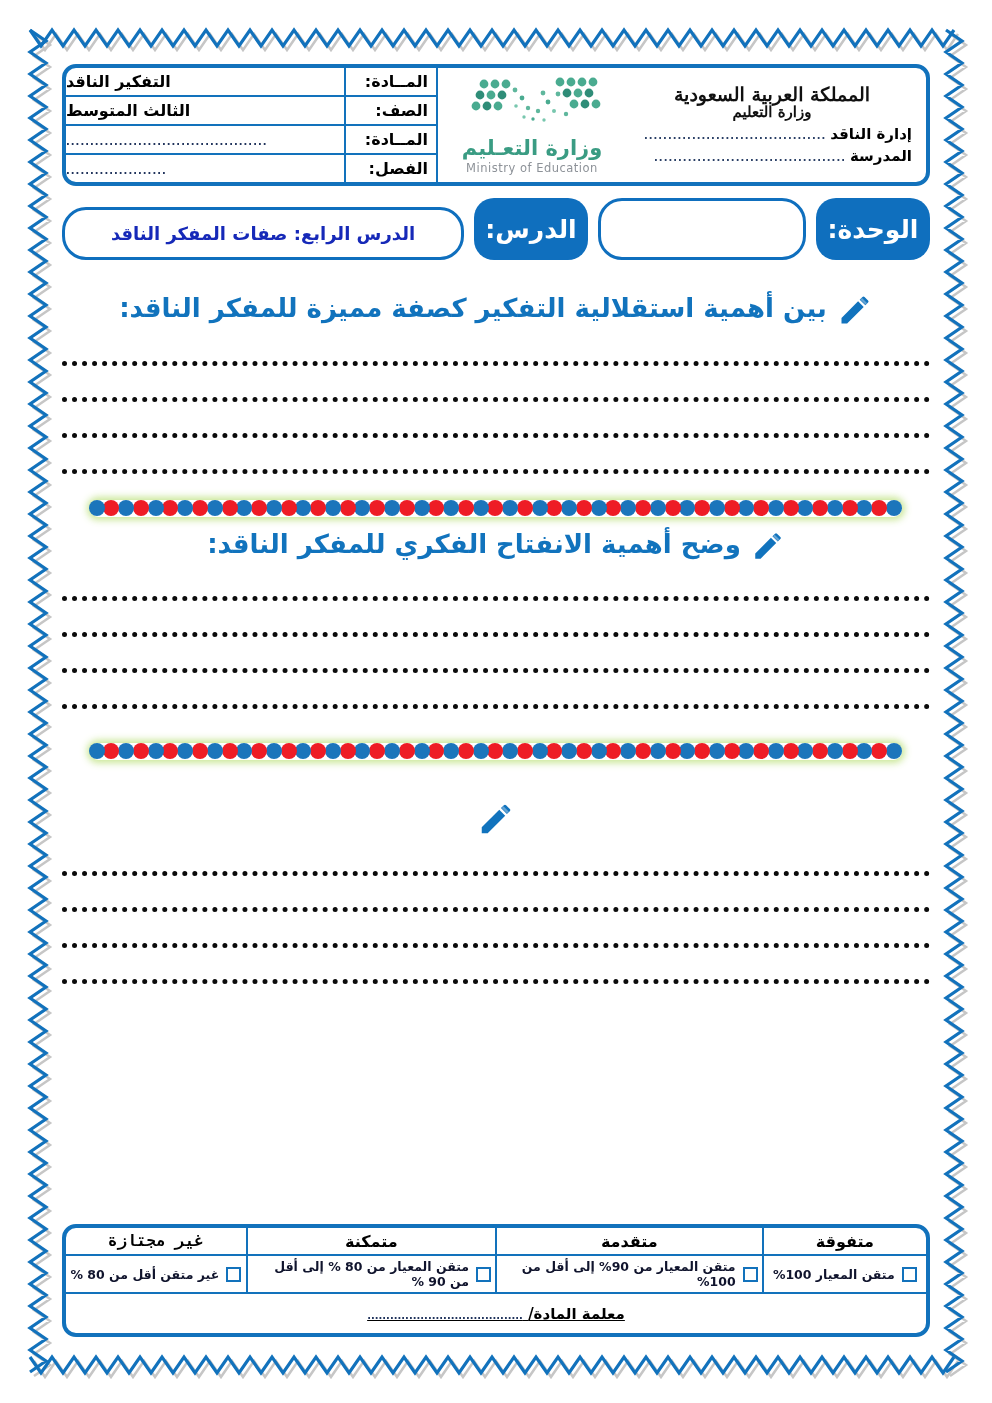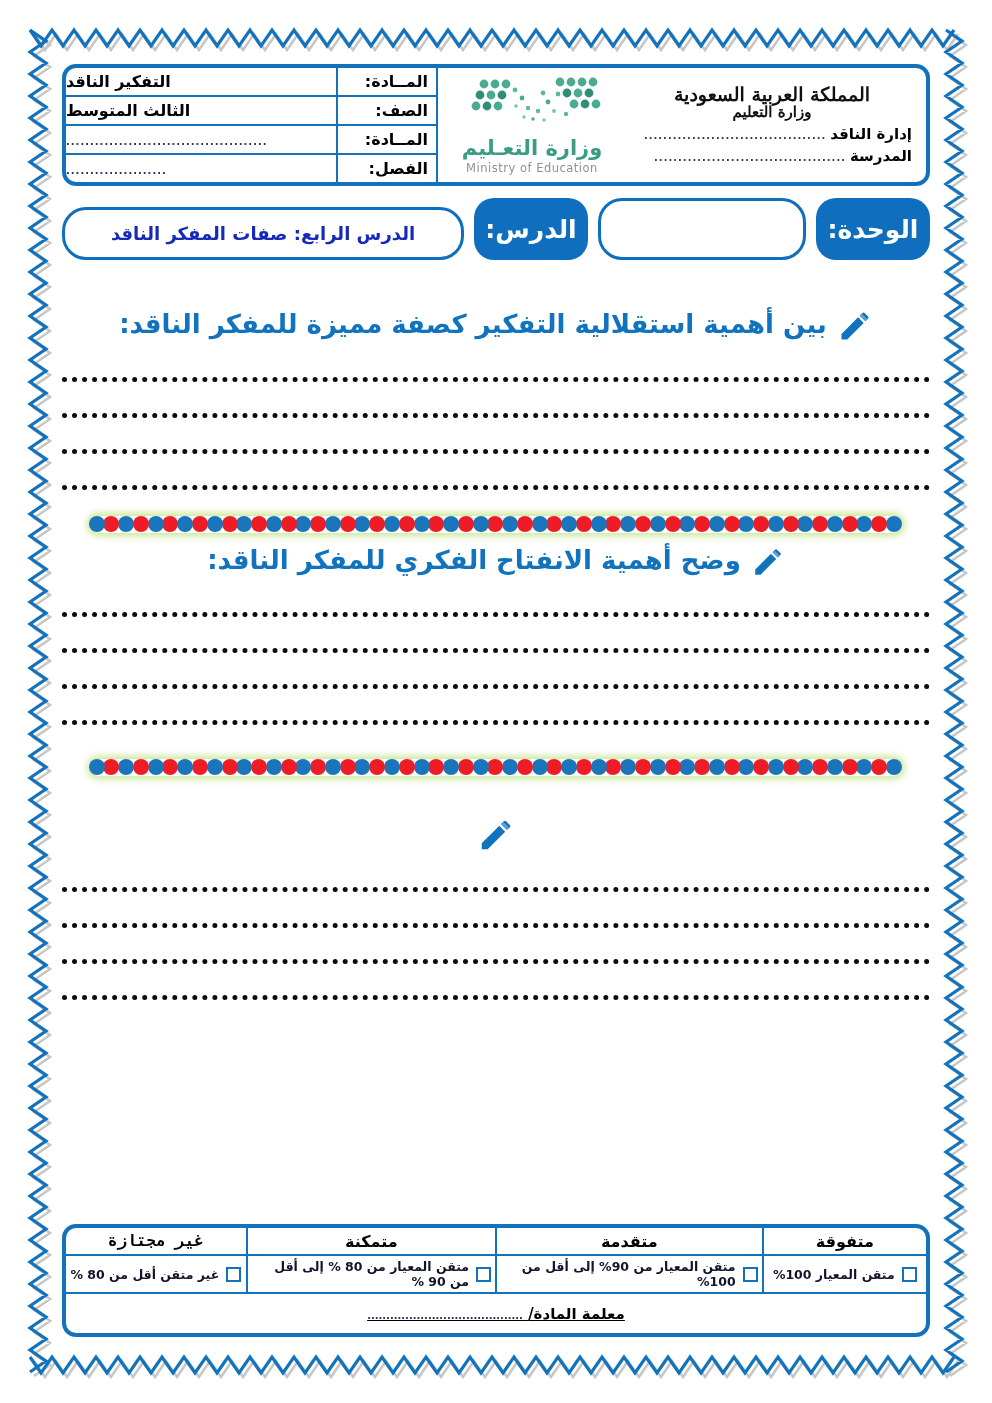--- a/index.html
+++ b/index.html
@@ -23,41 +23,41 @@
   .callig.l2 { font-size:15px; letter-spacing:2px; margin-top:-2px; }
   .admin-row { display:flex; align-items:baseline; gap:4px; font-weight:bold; color:#000; font-size:15px; margin-top:4px; white-space:nowrap; }
   .admin-row .dots { color:#2a3f66; font-size:10px; letter-spacing:1px; overflow:hidden; flex:1; }
 
   .logo-sec { flex:1; display:flex; flex-direction:column; align-items:center; justify-content:center; padding:4px; }
   .logo-ar { color:#3a9c83; font-weight:bold; font-size:21px; margin-top:2px; }
   .logo-en { color:#8d9298; font-size:11.5px; margin-top:1px; letter-spacing:.5px; }
 
   .info-table { width:372px; height:100%; border-collapse:collapse; }
   .info-table td { border:2.5px solid #1272bc; font-weight:bold; color:#000; font-size:16px; }
-  .info-table td.lbl { width:100px; text-align:right; padding:0 8px; white-space:nowrap; }
+  .info-table td.lbl { width:92px; text-align:right; padding:0 8px; white-space:nowrap; }
   .info-table td.val { text-align:left; }
   .info-table td.val .dotval { color:#20335c; font-size:10px; letter-spacing:1px; }
   .info-table tr:first-child td { border-top:none; }
   .info-table tr:last-child td { border-bottom:none; }
   .info-table td:last-child { border-left:none; }
 
   
   .lesson-bar { margin-top:12px; height:62px; display:flex; gap:10px; align-items:stretch; }
   .pill {
     background:#0f6fbe; color:#fff; font-weight:bold; font-size:25px;
     border-radius:20px; display:flex; align-items:center; justify-content:center; width:114px; flex:none;
   }
   .slot { background:#fff; border:3.5px solid #0f6fbe; border-radius:24px; display:flex; align-items:center; justify-content:center; }
   .slot.unit-slot { width:208px; flex:none; }
   .slot.lesson-slot { flex:1; color:#0f2db3;margin-top:9px; }
   .lesson-title { color:#1629b8; font-weight:bold; font-size:18px; font-family:"DejaVu Sans","Liberation Sans",sans-serif; }
 
   
   .question { display:flex; align-items:center; justify-content:center; gap:10px; color:#1173bd; font-weight:bold; }
-  .q1 { margin-top:46px; font-size:26px; }
+  .q1 { margin-top:30px; font-size:26px; }
   .q2 { margin-top:10px; font-size:26px; }
   .q3 { margin-top:38px; font-size:28px; }
   .pencil { flex:none; transform:translateY(2px); }
 
   .answers { margin-top:4px; }
   .ans-line { height:36px; border-bottom:5.5px dotted #0b0b0b; }
 
   
   .sep { width:812px; margin:26px auto 0; height:17px; display:flex; justify-content:space-between; border-radius:9px;
          box-shadow:0 0 7px 3px rgba(196,228,140,.9); }

